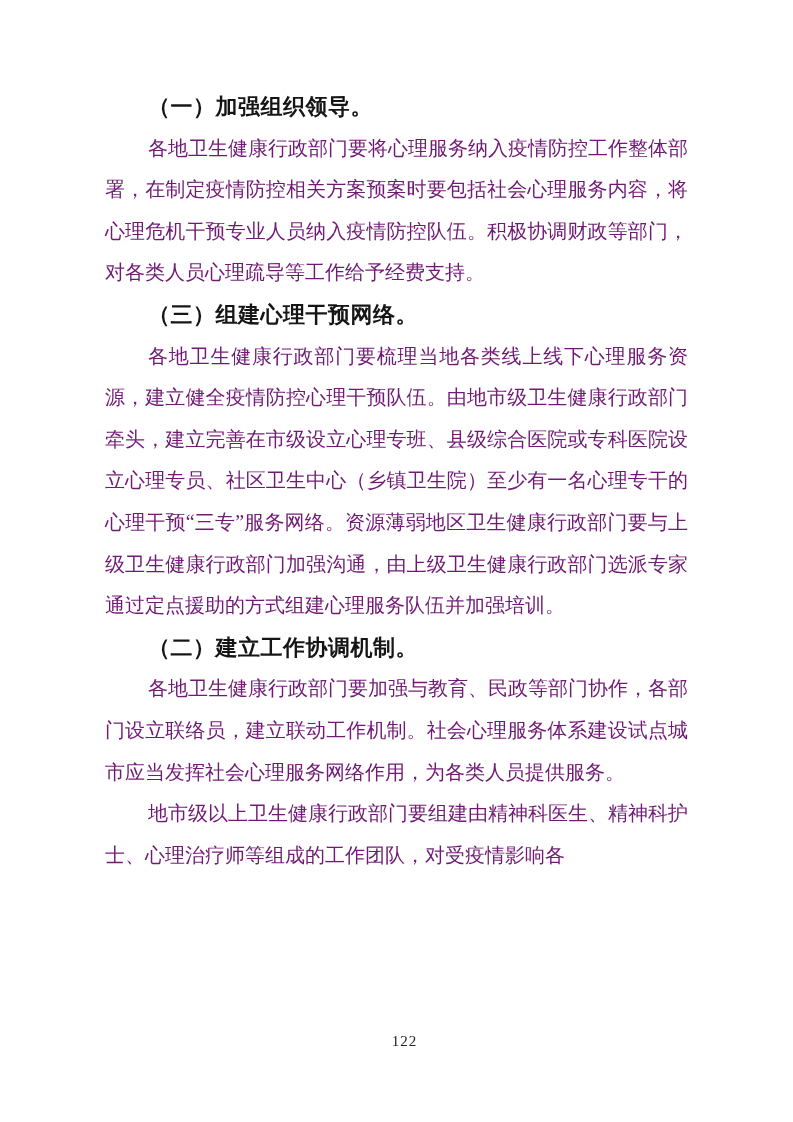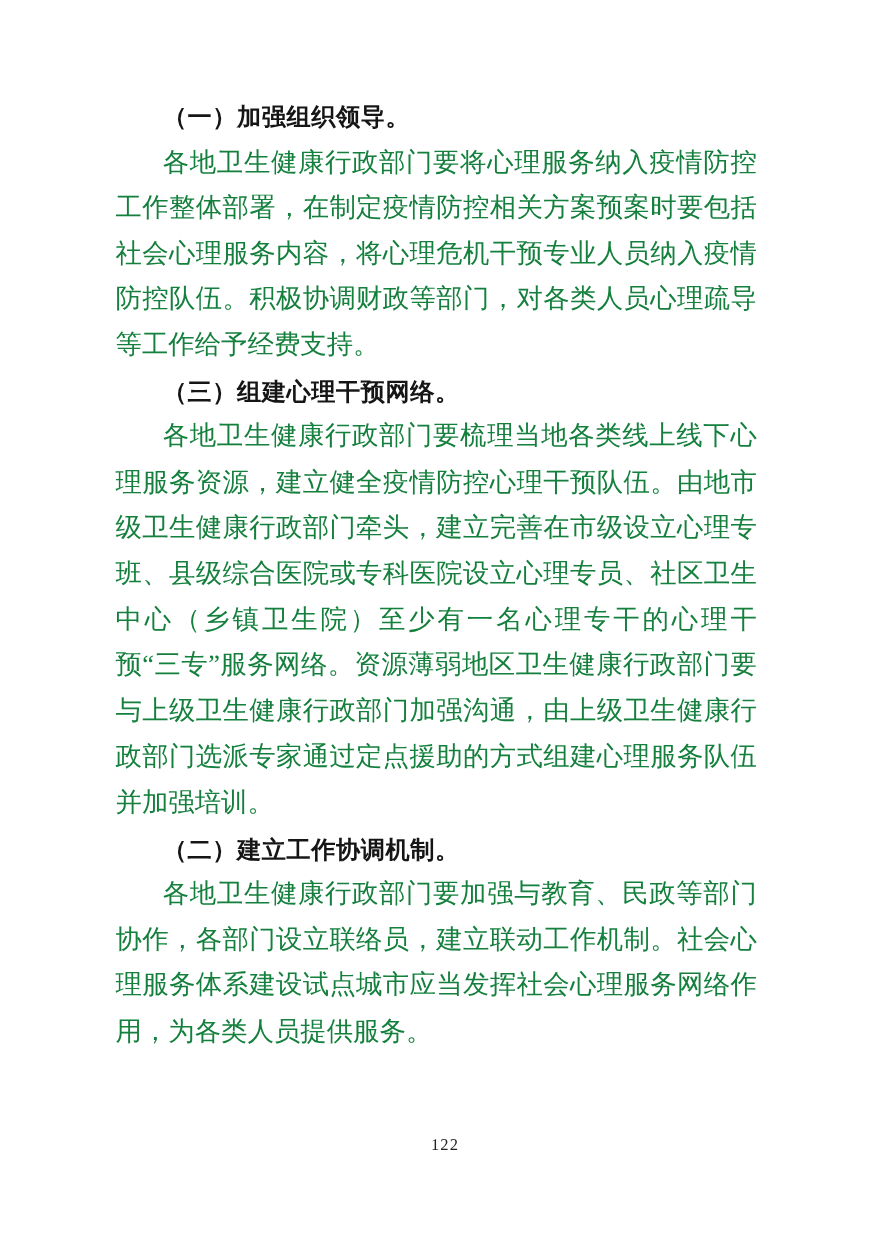--- a/index.html
+++ b/index.html
@@ -31,27 +31,27 @@
     font-size: 22px;
     line-height: 41.6px;
     text-indent: 43px;
     font-weight: 600;
     letter-spacing: 0.5px;
     color: #151515;
     white-space: nowrap;
   }
 
   .section-paragraph {
-    font-size: 24px;
+    font-size: 20px;
     line-height: 41.6px;
     text-indent: 43px;
     text-align: justify;
     text-justify: inter-character;
     letter-spacing: 0;
-    color: #15803d;
+    color: #701a75;
   }
 
   .page-footer {
     position: absolute;
     left: 16px;
     right: 0;
     top: 1032px;
     text-align: center;
   }
 
@@ -77,20 +77,21 @@
       <p class="section-heading">（三）组建心理干预网络。</p>
       <p class="section-paragraph">各地卫生健康行政部门要梳理当地各类线上线下心理服务资源，建立健全疫情防控心理干预队伍。由地市级卫生健康行政部门牵头，建立完善在市级设立心理专班、县级综合医院或专科医院设立心理专员、社区卫生中心（乡镇卫生院）至少有一名心理专干的心理干预“三专”服务网络。资源薄弱地区卫生健康行政部门要与上级卫生健康行政部门加强沟通，由上级卫生健康行政部门选派专家通过定点援助的方式组建心理服务队伍并加强培训。</p>
     </div>
 
     <div class="doc-section">
       <p class="section-heading">（二）建立工作协调机制。</p>
       <p class="section-paragraph">各地卫生健康行政部门要加强与教育、民政等部门协作，各部门设立联络员，建立联动工作机制。社会心理服务体系建设试点城市应当发挥社会心理服务网络作用，为各类人员提供服务。</p>
     </div>
 
     <div class="doc-section">
+      <p class="section-paragraph">地市级以上卫生健康行政部门要组建由精神科医生、精神科护士、心理治疗师等组成的工作团队，对受疫情影响各</p>
     </div>
 
   </div>
 
   <div class="page-footer">
     <span class="page-number">122</span>
   </div>
 </div>
 
 </body></html>

